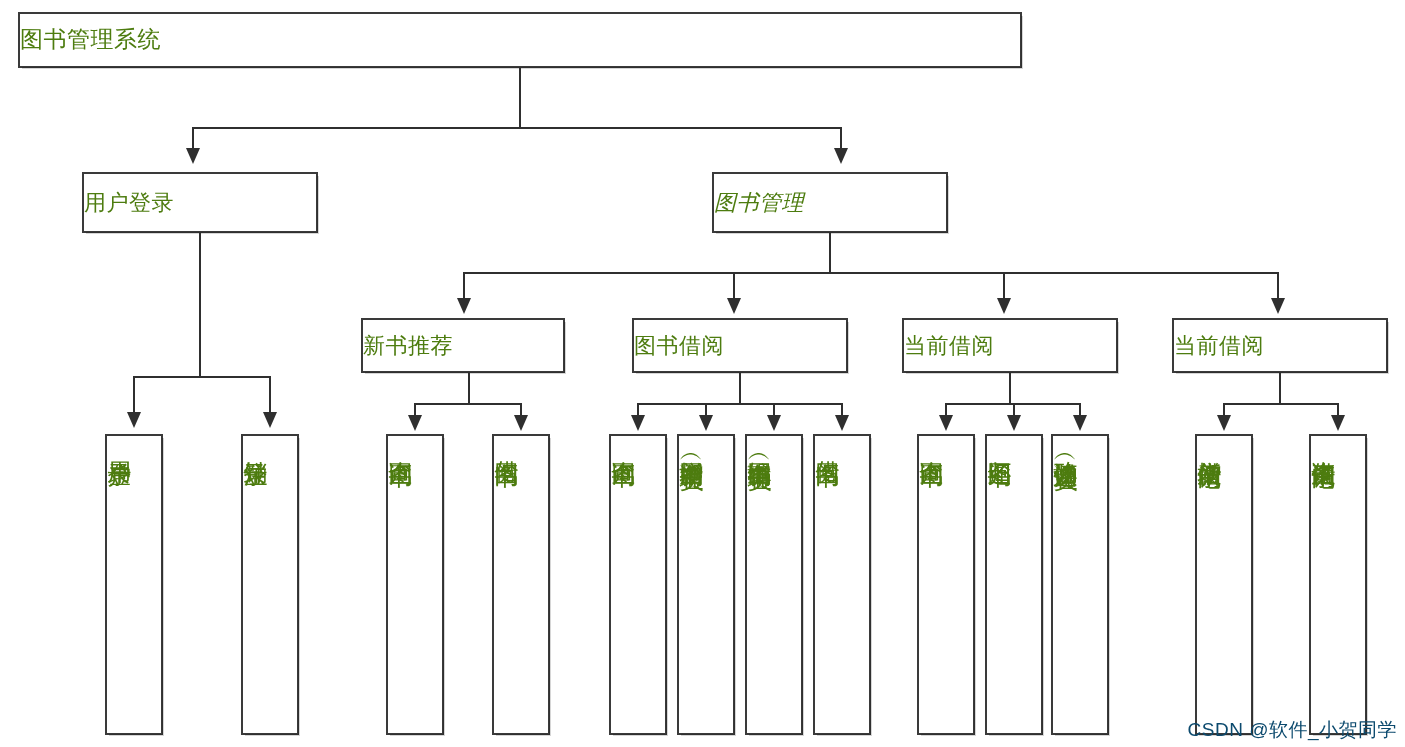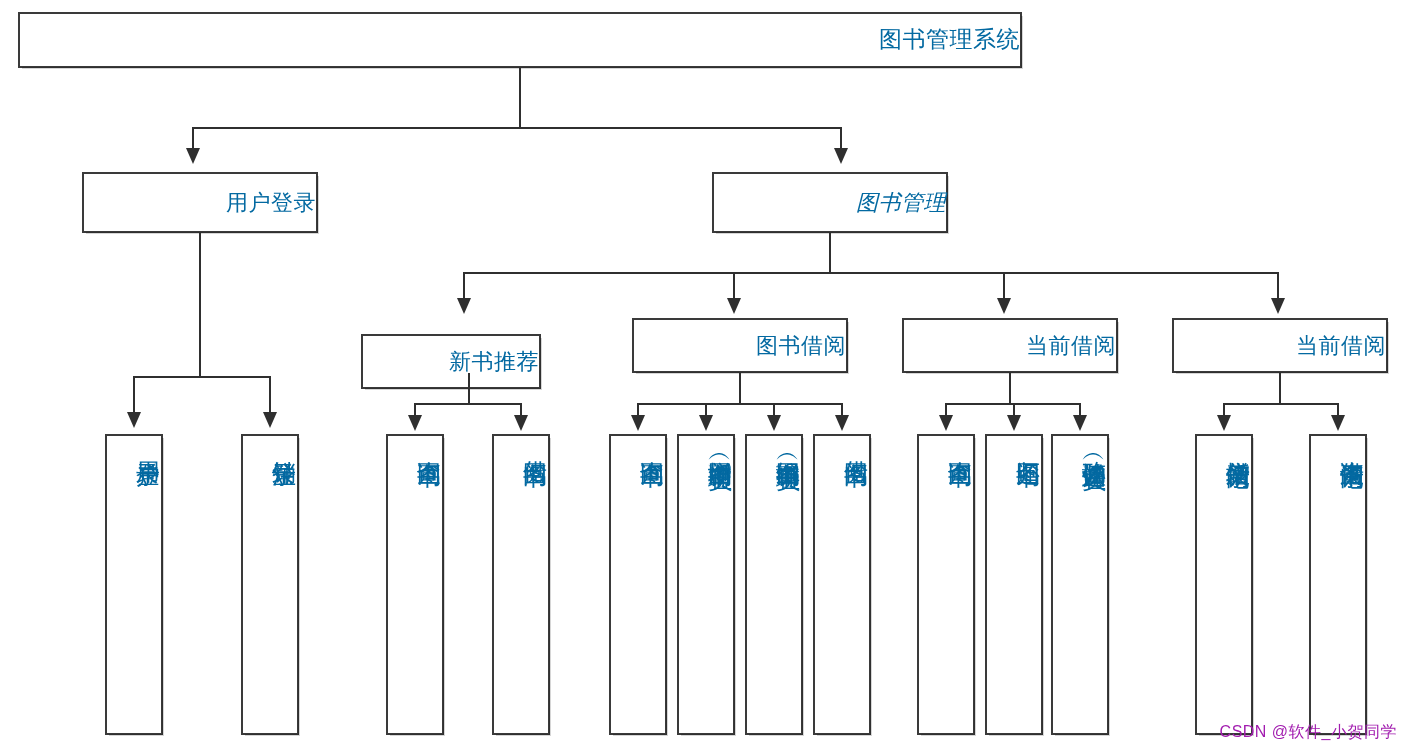--- a/index.html
+++ b/index.html
@@ -15,22 +15,22 @@
     overflow:hidden;
   }
   
   .node{
     position:absolute;
     box-sizing:border-box;
     background:#ffffff;
     border:2px solid #3a3a3a;
     display:flex;
     align-items:center;
-    justify-content:flex-end;
-    color:#0369a1;
+    justify-content:flex-start;
+    color:#4d7c0f;
   }
   
   .node::after{
     content:"";
     position:absolute;
     left:2px; top:2px; right:-3px; bottom:-3px;
     border-right:2px solid rgba(0,0,0,.16);
     border-bottom:2px solid rgba(0,0,0,.16);
     pointer-events:none;
   }
@@ -79,22 +79,22 @@
     width:0;height:0;
     border-left:7px solid transparent;
     border-right:7px solid transparent;
     border-top:16px solid #2f2f2f;
   }
   
   #watermark{
     position:absolute;
     right:8px;
     bottom:4px;
-    font-size:16px;
-    color:#a21caf;
+    font-size:19px;
+    color:#0c4a6e;
     white-space:nowrap;
     letter-spacing:.5px;
     user-select:none;
   }
 </style>
 </head>
 <body>
 
 <div id="canvas">
 
@@ -130,21 +130,21 @@
   <div class="conn hline" style="left:463px;top:272px;width:816px;"></div>
   <div class="conn vline" style="left:463px;top:272px;height:27px;"></div>
   <div class="conn vline" style="left:733px;top:272px;height:27px;"></div>
   <div class="conn vline" style="left:1003px;top:272px;height:27px;"></div>
   <div class="conn vline" style="left:1277px;top:272px;height:27px;"></div>
   <div class="arrow" style="left:457px;top:298px;"></div>
   <div class="arrow" style="left:727px;top:298px;"></div>
   <div class="arrow" style="left:997px;top:298px;"></div>
   <div class="arrow" style="left:1271px;top:298px;"></div>
 
-  <div class="node h" style="left:361px;top:334px;width:180px;height:55px;">
+  <div class="node h" style="left:361px;top:318px;width:204px;height:55px;">
     <span class="label">新书推荐</span>
   </div>
   <div class="node h" style="left:902px;top:318px;width:216px;height:55px;">
     <span class="label">当前借阅</span>
   </div>
   <div class="node h" style="left:632px;top:318px;width:216px;height:55px;">
     <span class="label">图书借阅</span>
   </div>
   <div class="node h" style="left:1172px;top:318px;width:216px;height:55px;">
     <span class="label">当前借阅</span>

